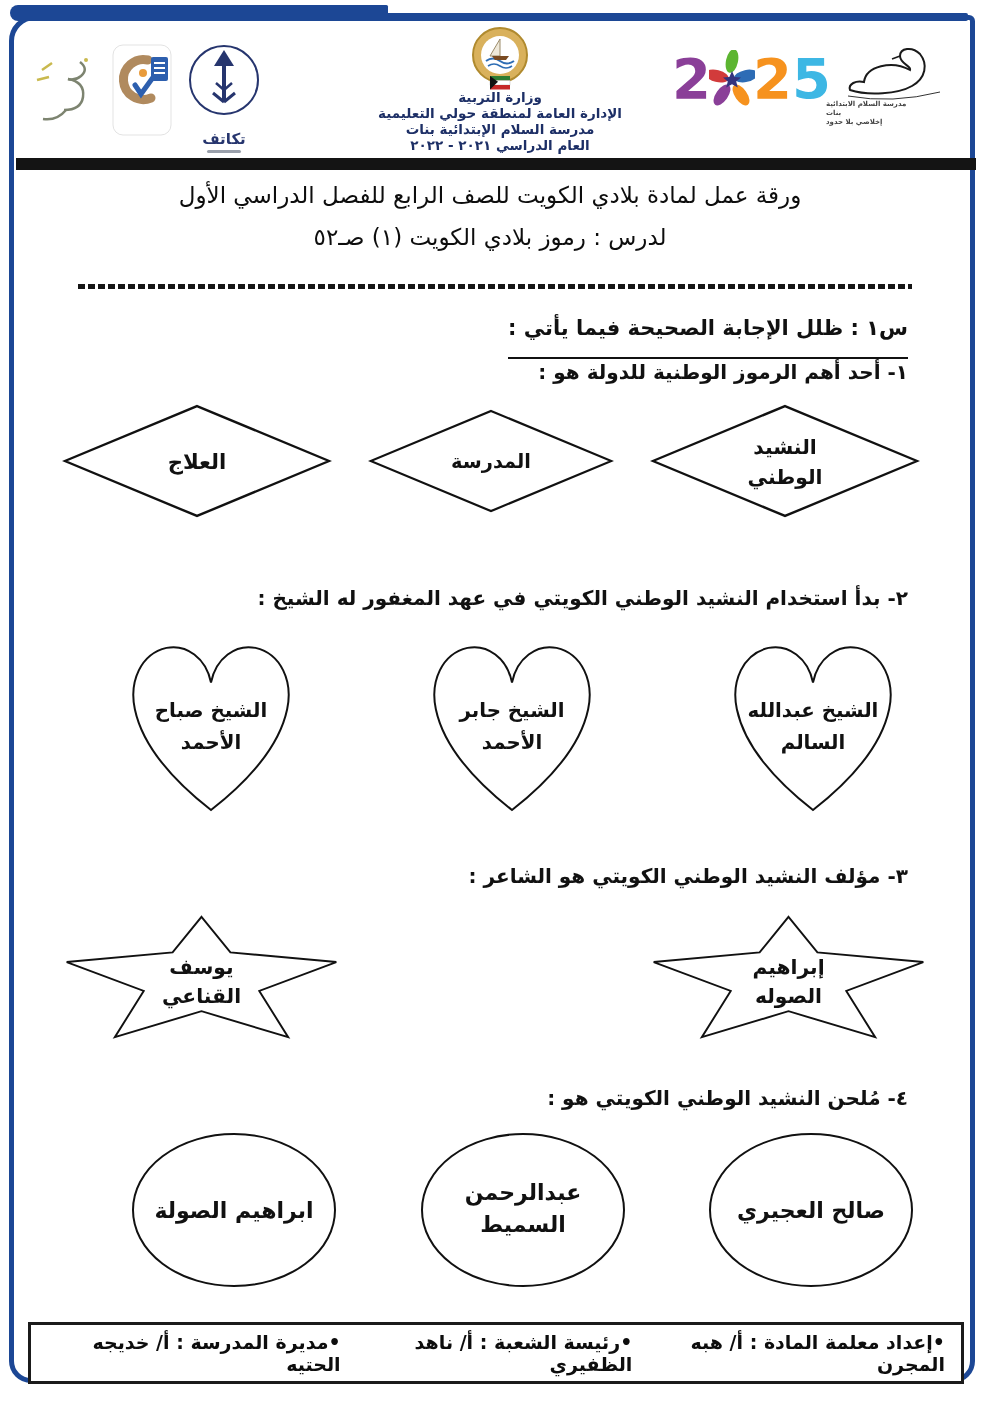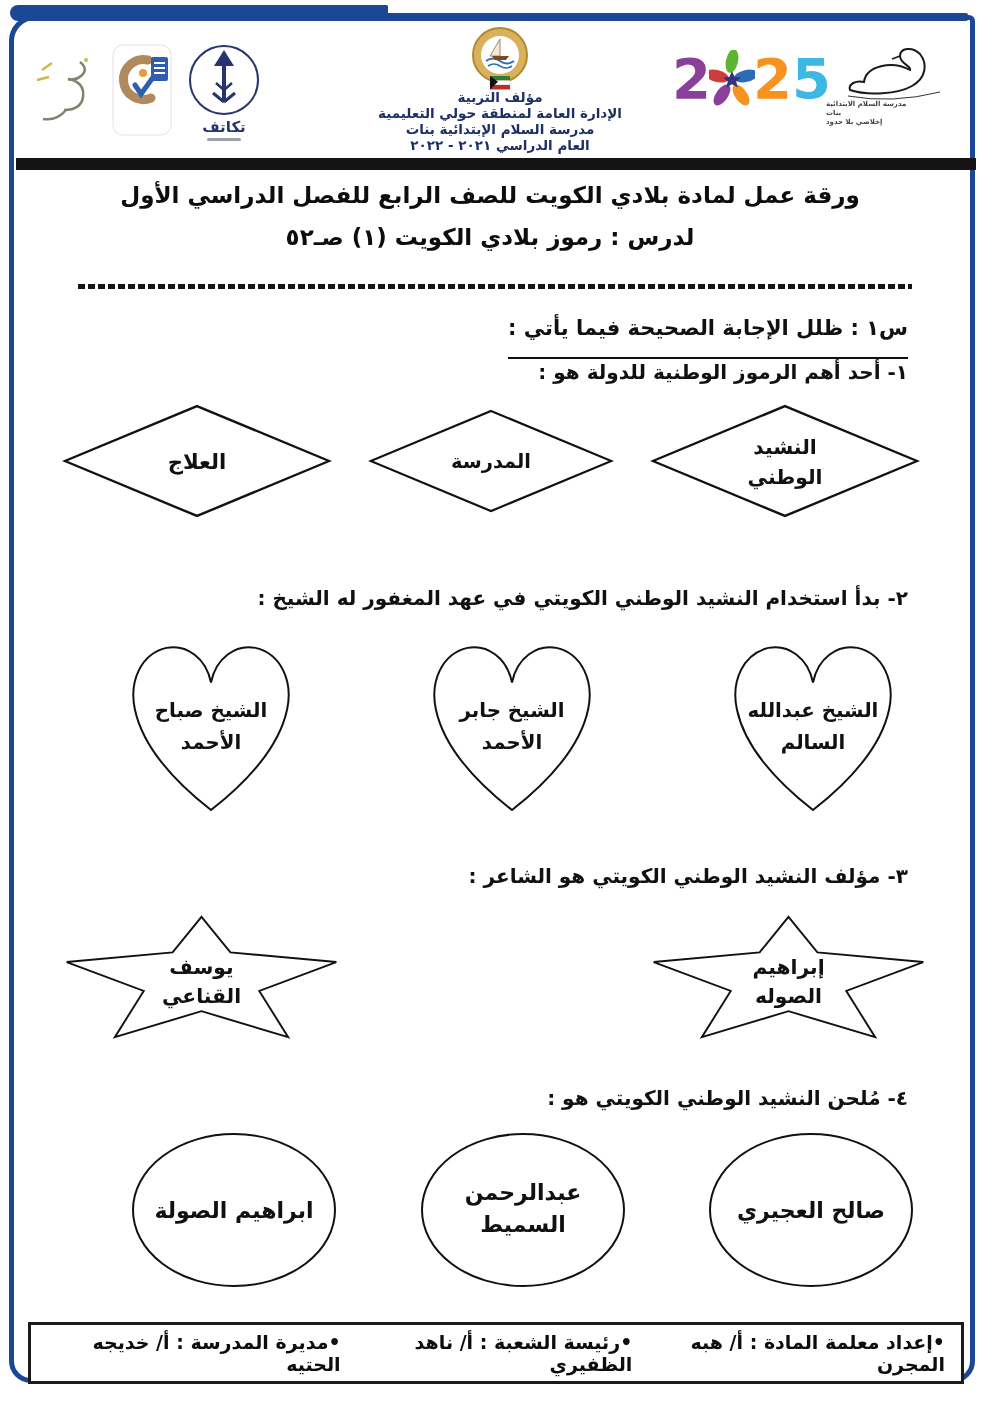--- a/index.html
+++ b/index.html
@@ -24,31 +24,31 @@
   }
   
   .logo { position:absolute; }
   .ministry-text {
     position:absolute; left:310px; top:90px; width:380px;
     text-align:center; direction:rtl;
     font-weight:bold; font-size:13.5px; line-height:1.18; color:#1d2f66;
   }
   .year-logo { position:absolute; left:672px; top:50px; display:flex; align-items:center; direction:ltr; }
   .year-digit { font-weight:bold; font-size:56px; line-height:58px; }
-  .takaful-label { text-align:center; font-weight:bold; font-size:15px; color:#26356e; margin-top:0; }
+  .takaful-label { text-align:center; font-weight:bold; font-size:15px; color:#26356e; margin-top:12px; }
   .takaful-sub { margin:2px auto 0; width:34px; height:3px; background:#9aa0ab; border-radius:2px; }
   .bird-text { text-align:left; font-size:7px; color:#444; line-height:1.25; font-weight:bold; }
   
   .black-bar { position:absolute; left:16px; top:158px; width:960px; height:12px; background:#141414; }
   .dash-line {
     position:absolute; left:78px; top:284px; width:834px; height:5px;
     background:repeating-linear-gradient(90deg,#151515 0 7px, transparent 7px 10px);
   }
   
-  .title-line { position:absolute; left:0; right:12px; text-align:center; font-weight:bold; font-size:23px; color:#0d0d0d; }
+  .title-line { position:absolute; left:0; right:12px; text-align:center; font-weight:normal; font-size:23px; color:#0d0d0d; }
   .sec-heading {
     position:absolute; right:84px; top:316px; font-weight:bold; font-size:21px;
     border-bottom:2.5px solid #111; padding-bottom:17px; direction:rtl;
   }
   .qtext { position:absolute; right:84px; font-weight:bold; font-size:20px; direction:rtl; text-align:right; }
   .opt-row { position:absolute; display:flex; justify-content:space-between; align-items:center; direction:rtl; }
   .opt { display:block; }
   .shape { fill:#fff; stroke:#111; stroke-width:2.5; }
   .shape-thin { fill:#fff; stroke:#111; stroke-width:2; }
   svg text { font-family:"DejaVu Sans", sans-serif; font-weight:bold; fill:#111; text-anchor:middle; }
@@ -114,21 +114,21 @@
     <polygon points="38,13 38,30 28,30" fill="#efe9da" stroke="#9b8b6a" stroke-width="1"></polygon>
     <path d="M30,30 h17 l-3,4 h-11 z" fill="#7a4a21"></path>
     <rect x="28" y="50" width="20" height="4.5" fill="#2e7d32"></rect>
     <rect x="28" y="54.5" width="20" height="4.5" fill="#ffffff" stroke="#bbb" stroke-width="0.5"></rect>
     <rect x="28" y="59" width="20" height="4.5" fill="#c62828"></rect>
     <polygon points="28,50 36,55.7 28,63.5" fill="#111"></polygon>
   </svg>
 </div>
 
 <div class="ministry-text">
-  <div>مؤلف التربية</div>
+  <div>وزارة التربية</div>
   <div>الإدارة العامة لمنطقة حولي التعليمية</div>
   <div>مدرسة السلام الإبتدائية بنات</div>
   <div>العام الدراسي ٢٠٢١ - ٢٠٢٢</div>
 </div>
 
 <div class="year-logo">
   <span class="year-digit" style="color:#8a3f98;">2</span>
   <svg width="46" height="58" viewBox="0 0 46 58" style="margin:0 -2px;">
     <ellipse cx="23" cy="11" rx="6" ry="12" fill="#5cb531" transform="rotate(12 23 11)"></ellipse>
     <ellipse cx="37" cy="26" rx="6" ry="12" fill="#2d6cb5" transform="rotate(78 37 26)"></ellipse>

